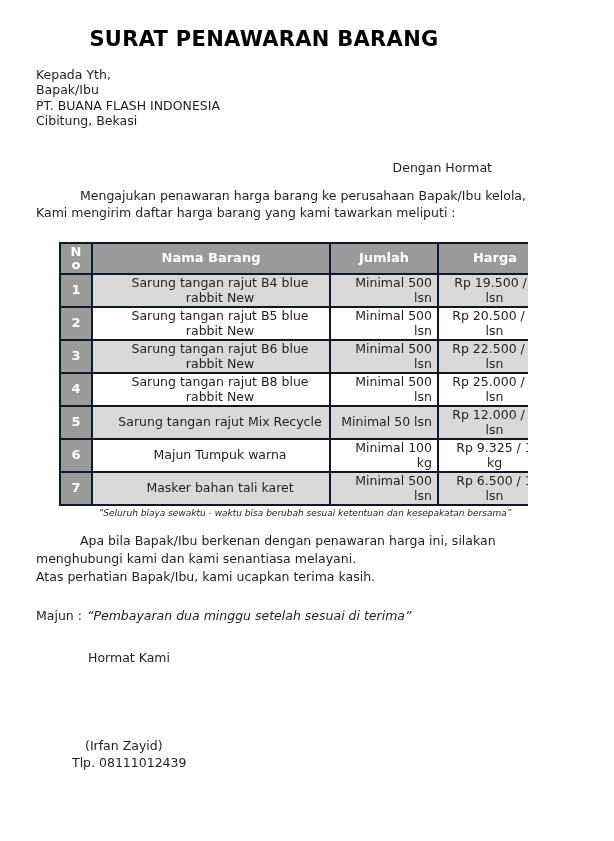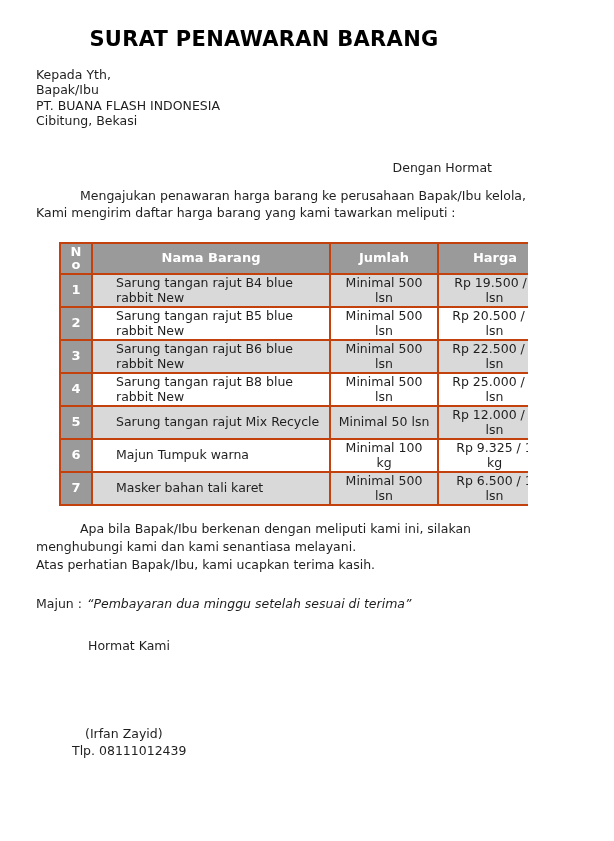--- a/index.html
+++ b/index.html
@@ -38,21 +38,21 @@
   }
   table.offer-table {
     margin: 21px 0 0 59px;
     width: 492px;
     border-collapse: collapse;
     table-layout: fixed;
     font-size: 12.5px;
     line-height: 14.5px;
   }
   .offer-table th, .offer-table td {
-    border: 2px solid #c2410c;
+    border: 2px solid #0f172a;
     padding: 1px 5px;
     vertical-align: middle;
     white-space: pre-line;
     overflow: hidden;
   }
   .offer-table th {
     background: var(--header-bg, #9a9a9a);
     color: #ffffff;
     font-size: 13px;
     font-weight: bold;
@@ -72,22 +72,22 @@
     font-weight: bold;
     font-size: 13px;
     text-align: center;
   }
   tr.alt td.cell-nama, tr.alt td.cell-jumlah, tr.alt td.cell-harga {
     background: var(--row-alt-bg, #d9d9d9);
   }
   tr.plain td.cell-nama, tr.plain td.cell-jumlah, tr.plain td.cell-harga {
     background: #ffffff;
   }
-  td.cell-nama { text-align: left; padding-left: 23px; }
-  td.cell-jumlah { text-align: center; }
+  td.cell-nama { text-align: center; padding-left: 23px; }
+  td.cell-jumlah { text-align: right; }
   td.cell-harga { text-align: center; padding-right: 6px; }
   .footnote {
     width: 492px;
     margin: 2px 0 0 59px;
     text-align: center;
     font-style: italic;
     font-size: 9px;
     color: #222222;
   }
   .closing-paragraph {
@@ -191,22 +191,23 @@
         <td class="cell-no">7</td>
         <td class="cell-nama">Masker bahan tali karet</td>
         <td class="cell-jumlah">Minimal 500
 lsn</td>
         <td class="cell-harga">Rp 6.500 / 1
 lsn</td>
       </tr>
     </tbody>
   </table>
 
-
-  <div class="closing-paragraph">Apa bila Bapak/Ibu berkenan dengan meliputi kami ini, silakan
+  <div class="footnote">“Seluruh biaya sewaktu - waktu bisa berubah sesuai ketentuan dan kesepakatan bersama”</div>
+
+  <div class="closing-paragraph">Apa bila Bapak/Ibu berkenan dengan penawaran harga ini, silakan
 menghubungi kami dan kami senantiasa melayani.
 Atas perhatian Bapak/Ibu, kami ucapkan terima kasih.</div>
 
   <div class="note-line">
     <span>Majun :</span><span class="note-text">“Pembayaran dua minggu setelah sesuai di terima”</span>
   </div>
 
   <div class="regards">Hormat Kami</div>
 
   <div class="signer">(Irfan Zayid)</div>

